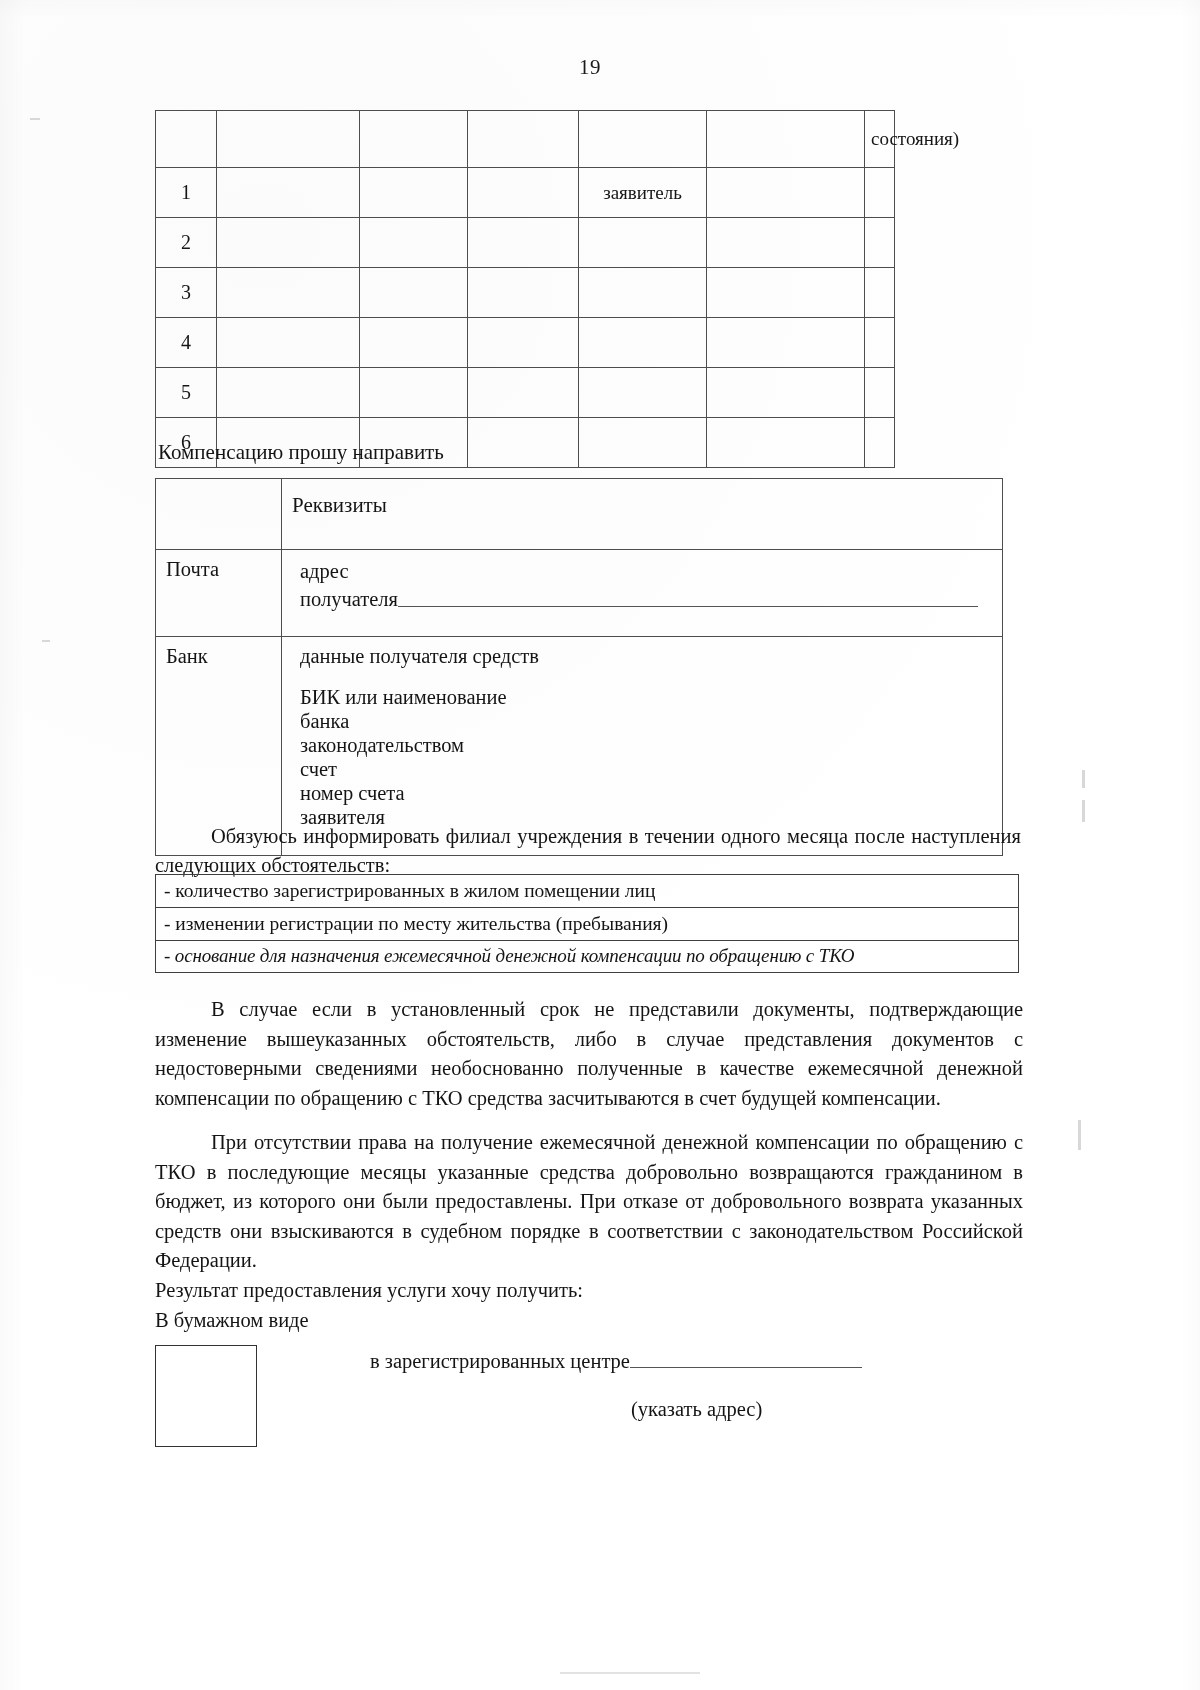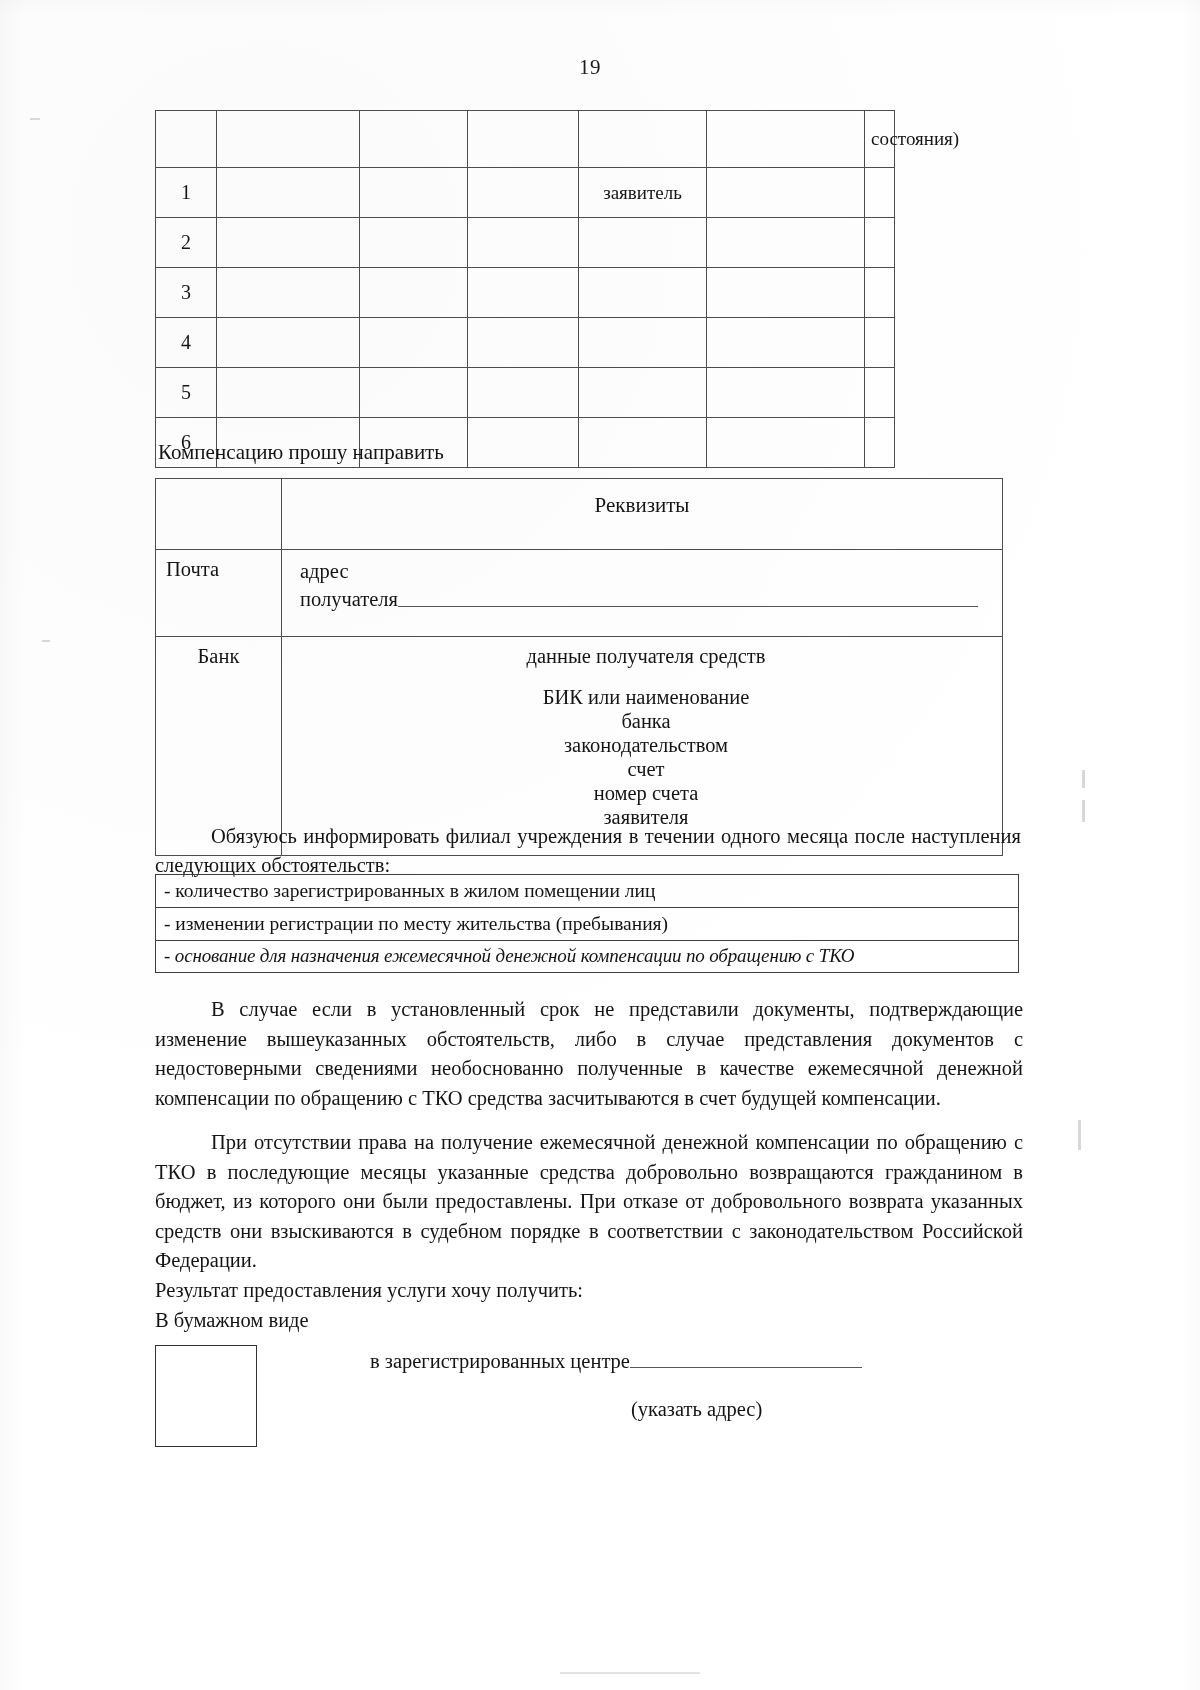--- a/index.html
+++ b/index.html
@@ -107,27 +107,27 @@
   }
   .req-table td {
     border: 1px solid #4d4d4d;
     vertical-align: top;
     font-size: 20.5px;
     color: #141414;
     padding: 8px 10px 10px 10px;
   }
   .req-table td.side { width: 105px; }
   .req-table td.head-center {
-    text-align: center;
+    text-align: left;
     font-size: 21px;
     padding-top: 14px;
     height: 46px;
   }
   .req-row-post td { height: 68px; }
-  .req-row-bank td { height: 200px; text-align: center; }
+  .req-row-bank td { height: 200px; }
 
   .fld { position: relative; line-height: 1.32; }
   .fld .rule {
     display: inline-block;
     border-bottom: 1px solid #555;
     height: 0.95em;
     vertical-align: baseline;
   }
   .rule-post   { width: 580px; }
   .rule-data   { width: 340px; margin-left: 0; }

